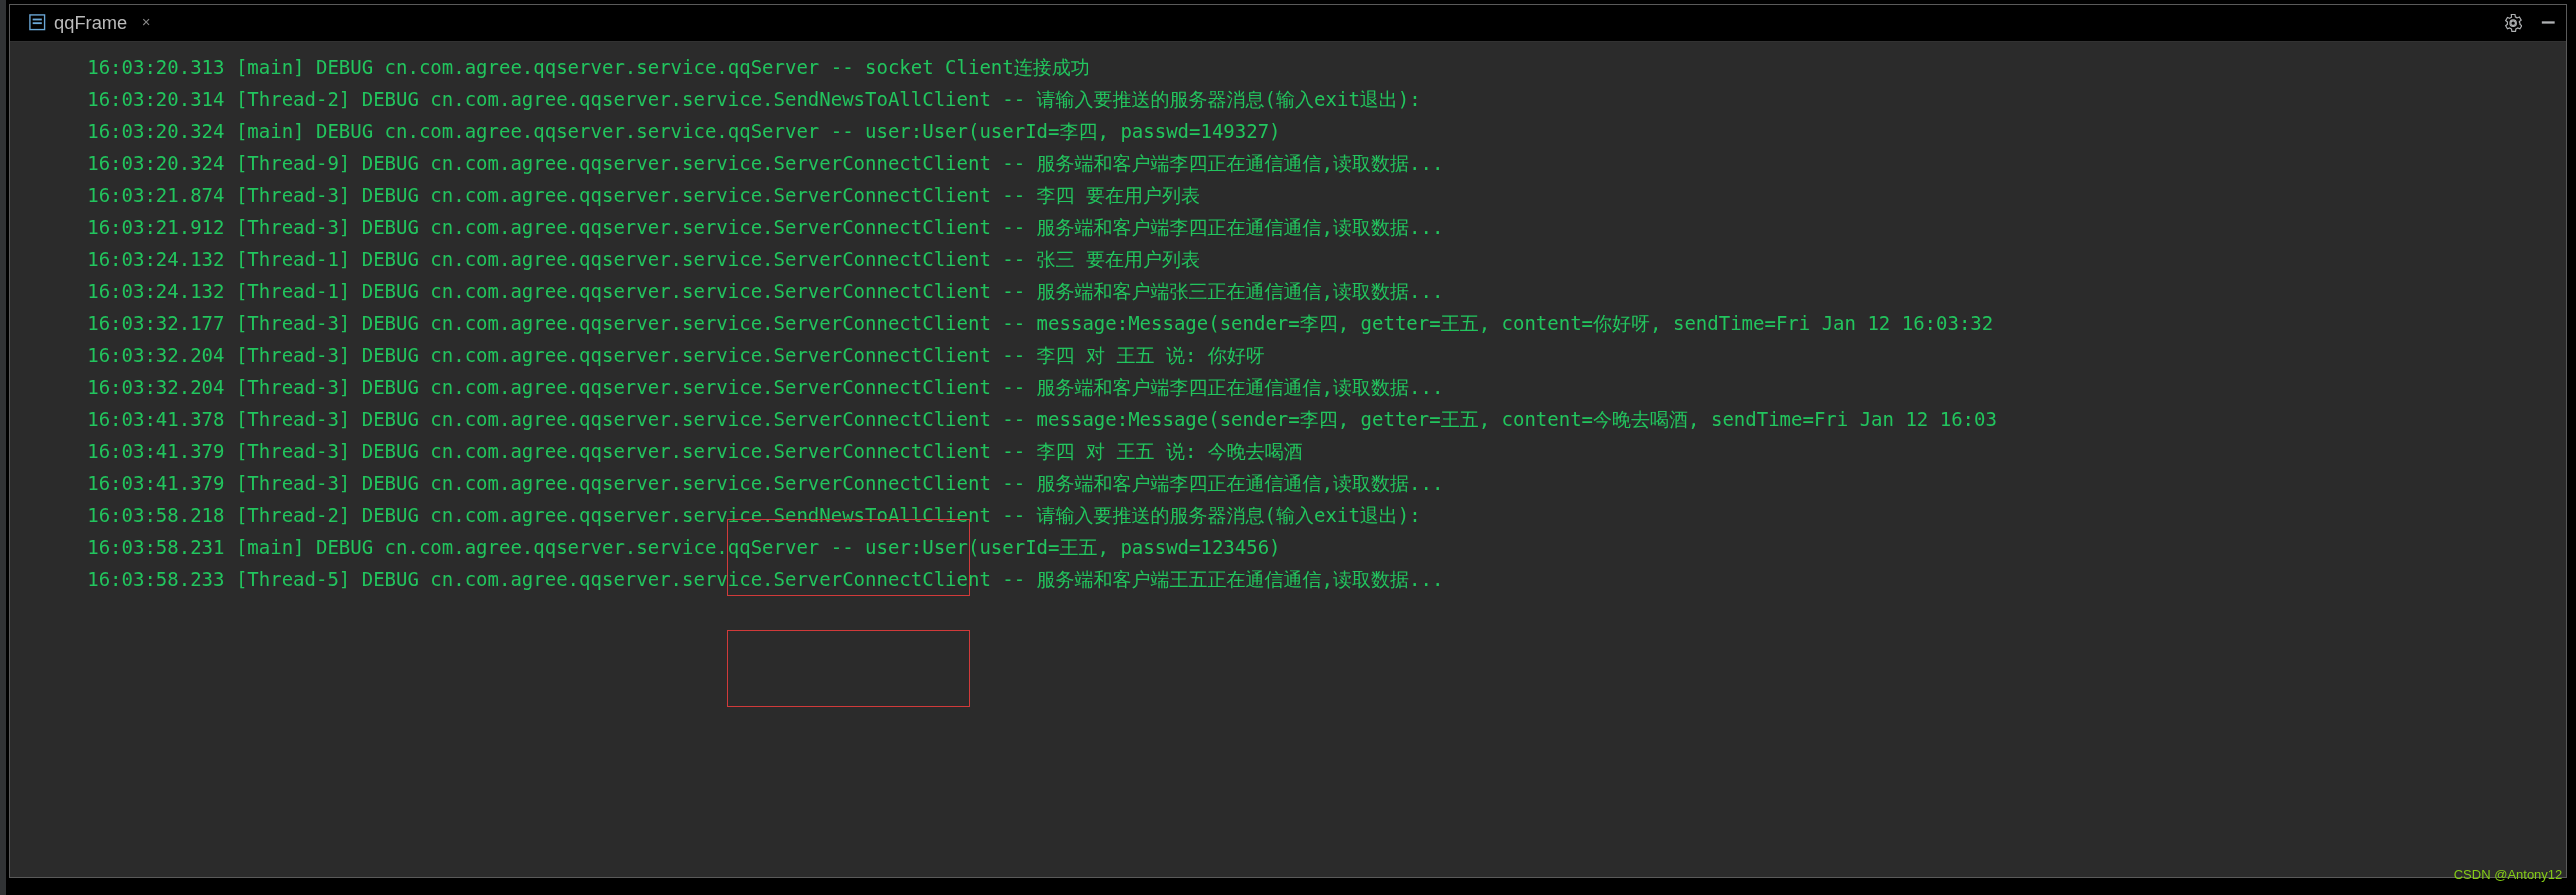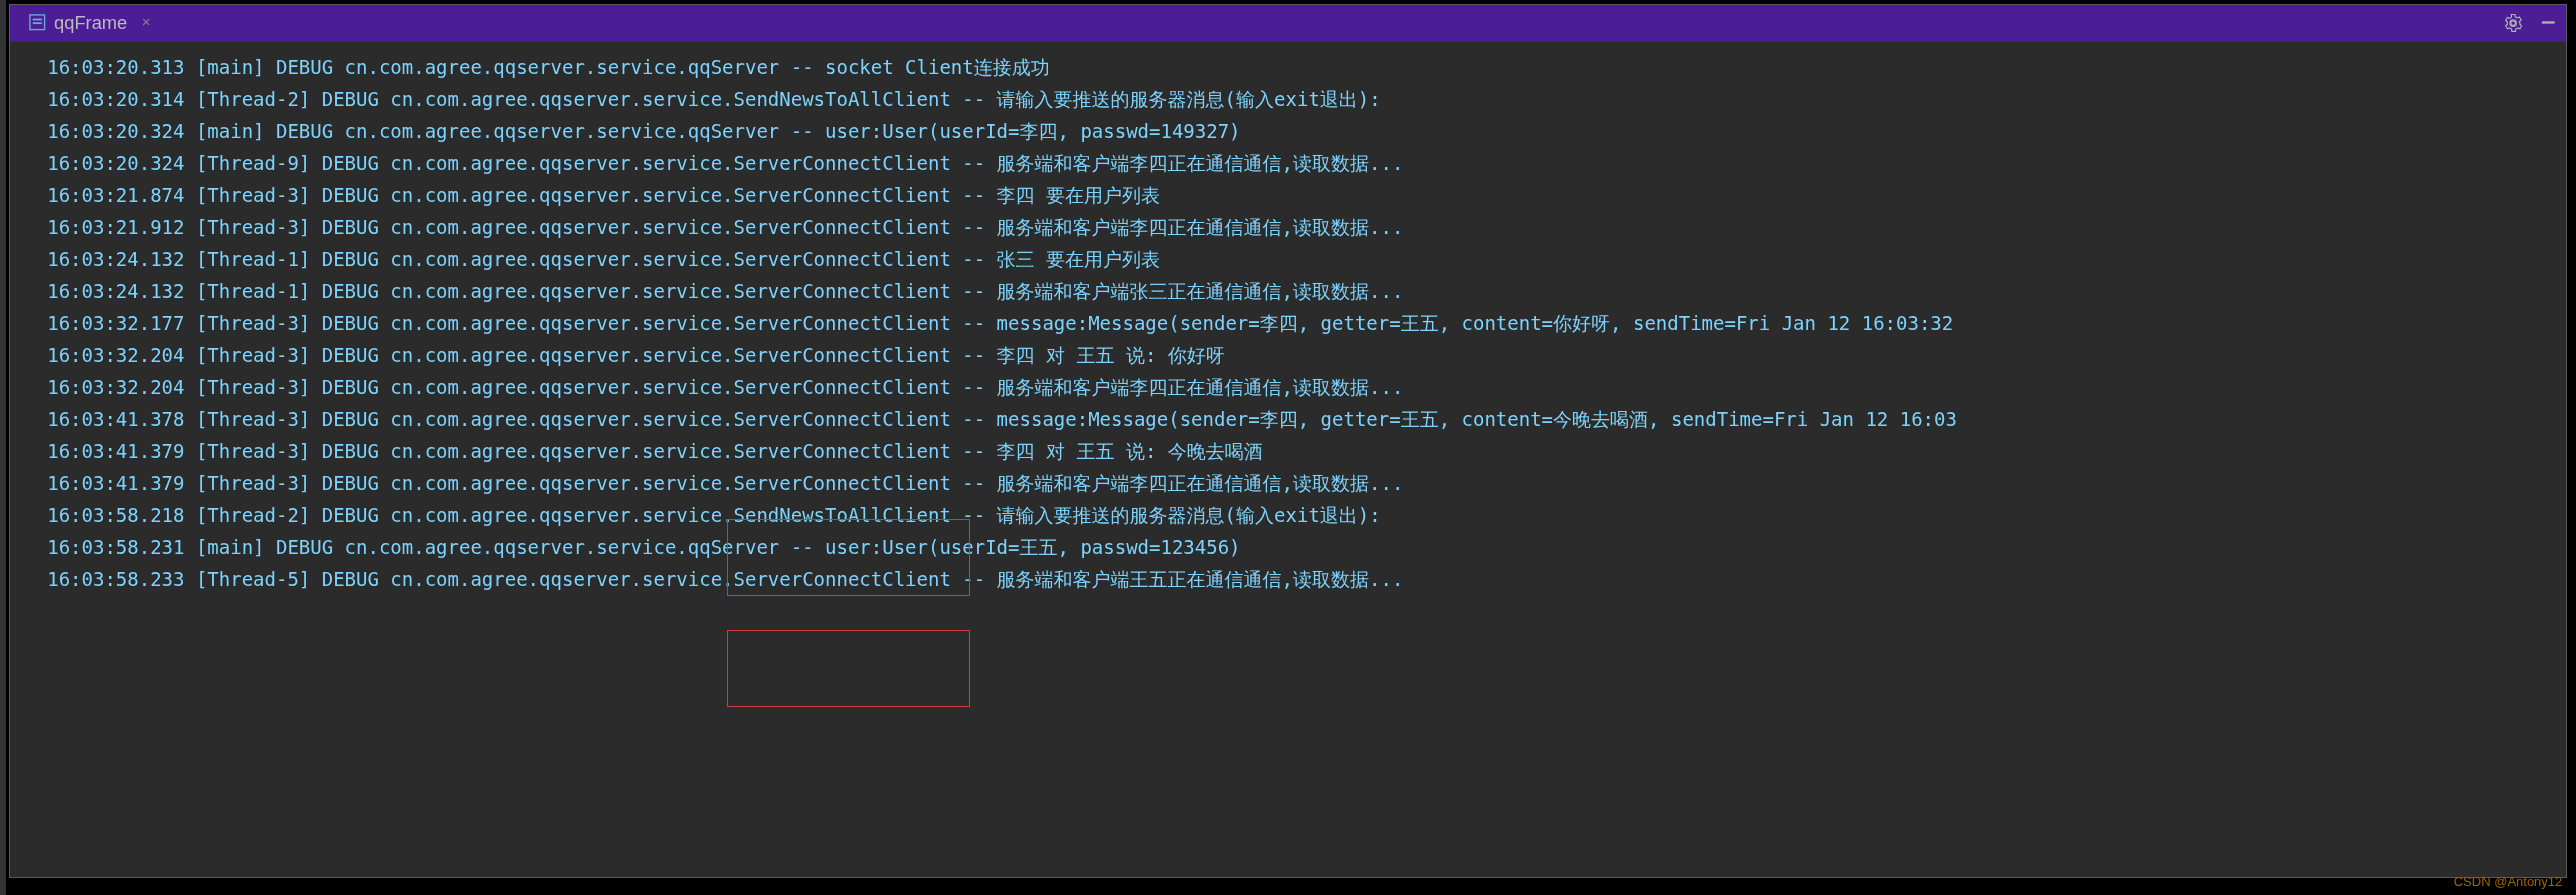--- a/index.html
+++ b/index.html
@@ -19,21 +19,21 @@
       position: absolute;
       top: 3.7px;
       left: 9.2px;
       right: 9.2px;
       bottom: 18.3px;
       border: 1.8px solid #5a5a5a;
       background: #2b2b2b;
     }
     .tab-bar {
       height: 37px;
-      background: #4c1d95;
+      background: #000000;
       border-bottom: 0.9px solid #323232;
       display: flex;
       align-items: center;
       justify-content: space-between;
       padding: 0 9.2px 0 18.3px;
       gap: 32px;
     }
     .tab-left {
       display: flex;
       align-items: center;
@@ -70,25 +70,26 @@
       justify-content: center;
     }
     .console-area {
       padding: 9.2px 0 9.2px 37px;
       background: #2b2b2b;
       height: calc(100% - 37px);
       position: relative;
       overflow: hidden;
     }
     .log-line {
-      color: #7dd3fc;
+      color: #22c55e;
       font-size: 19px;
       line-height: 32px;
       white-space: pre;
       font-family: "Consolas", "Monaco", monospace;
+      margin-left: 40px;
     }
     .highlight-box-1 {
       position: absolute;
       border: 1.8px solid #d13a3a;
       pointer-events: none;
       left: 717px;
       top: 477px;
       width: 243px;
       height: 77px;
     }
@@ -105,22 +106,22 @@
       position: absolute;
       left: 0;
       top: 0;
       bottom: 0;
       width: 5.5px;
       background: #313335;
     }
     .watermark {
       position: absolute;
       right: 13.7px;
-      bottom: 7px;
-      color: #a16207;
+      bottom: 14px;
+      color: #84cc16;
       font-size: 13px;
       font-family: Arial, sans-serif;
     }
   </style>
 </head>
 <body>
 
 <div class="left-stripe"></div>
 
 <div class="outer-border">

